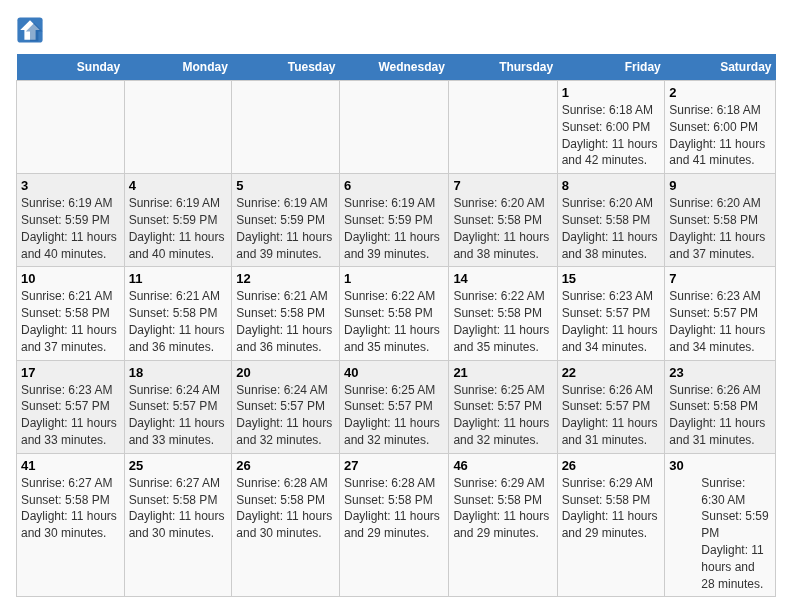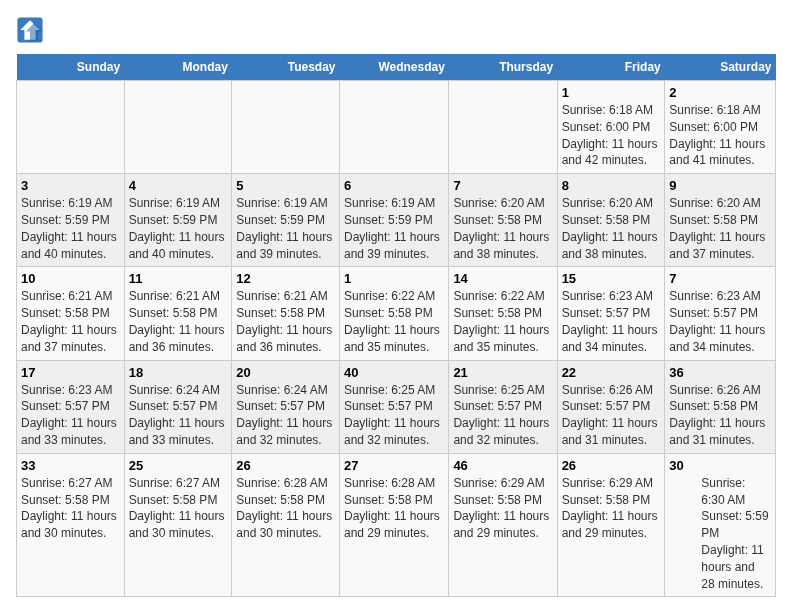--- a/index.html
+++ b/index.html
@@ -263,29 +263,29 @@
 Sunset: 5:57 PM
 Daylight: 11 hours and 32 minutes.</div>
         </td>
         <td>
           <span class="day-num">22</span>
           <div class="day-info" style="white-space: pre-line;">Sunrise: 6:26 AM
 Sunset: 5:57 PM
 Daylight: 11 hours and 31 minutes.</div>
         </td>
         <td>
-          <span class="day-num">36</span>
+          <span class="day-num">23</span>
           <div class="day-info" style="white-space: pre-line;">Sunrise: 6:26 AM
 Sunset: 5:58 PM
 Daylight: 11 hours and 31 minutes.</div>
         </td>
       </tr>
       <tr>
         <td>
-          <span class="day-num">33</span>
+          <span class="day-num">41</span>
           <div class="day-info" style="white-space: pre-line;">Sunrise: 6:27 AM
 Sunset: 5:58 PM
 Daylight: 11 hours and 30 minutes.</div>
         </td>
         <td>
           <span class="day-num">25</span>
           <div class="day-info" style="white-space: pre-line;">Sunrise: 6:27 AM
 Sunset: 5:58 PM
 Daylight: 11 hours and 30 minutes.</div>
         </td>

